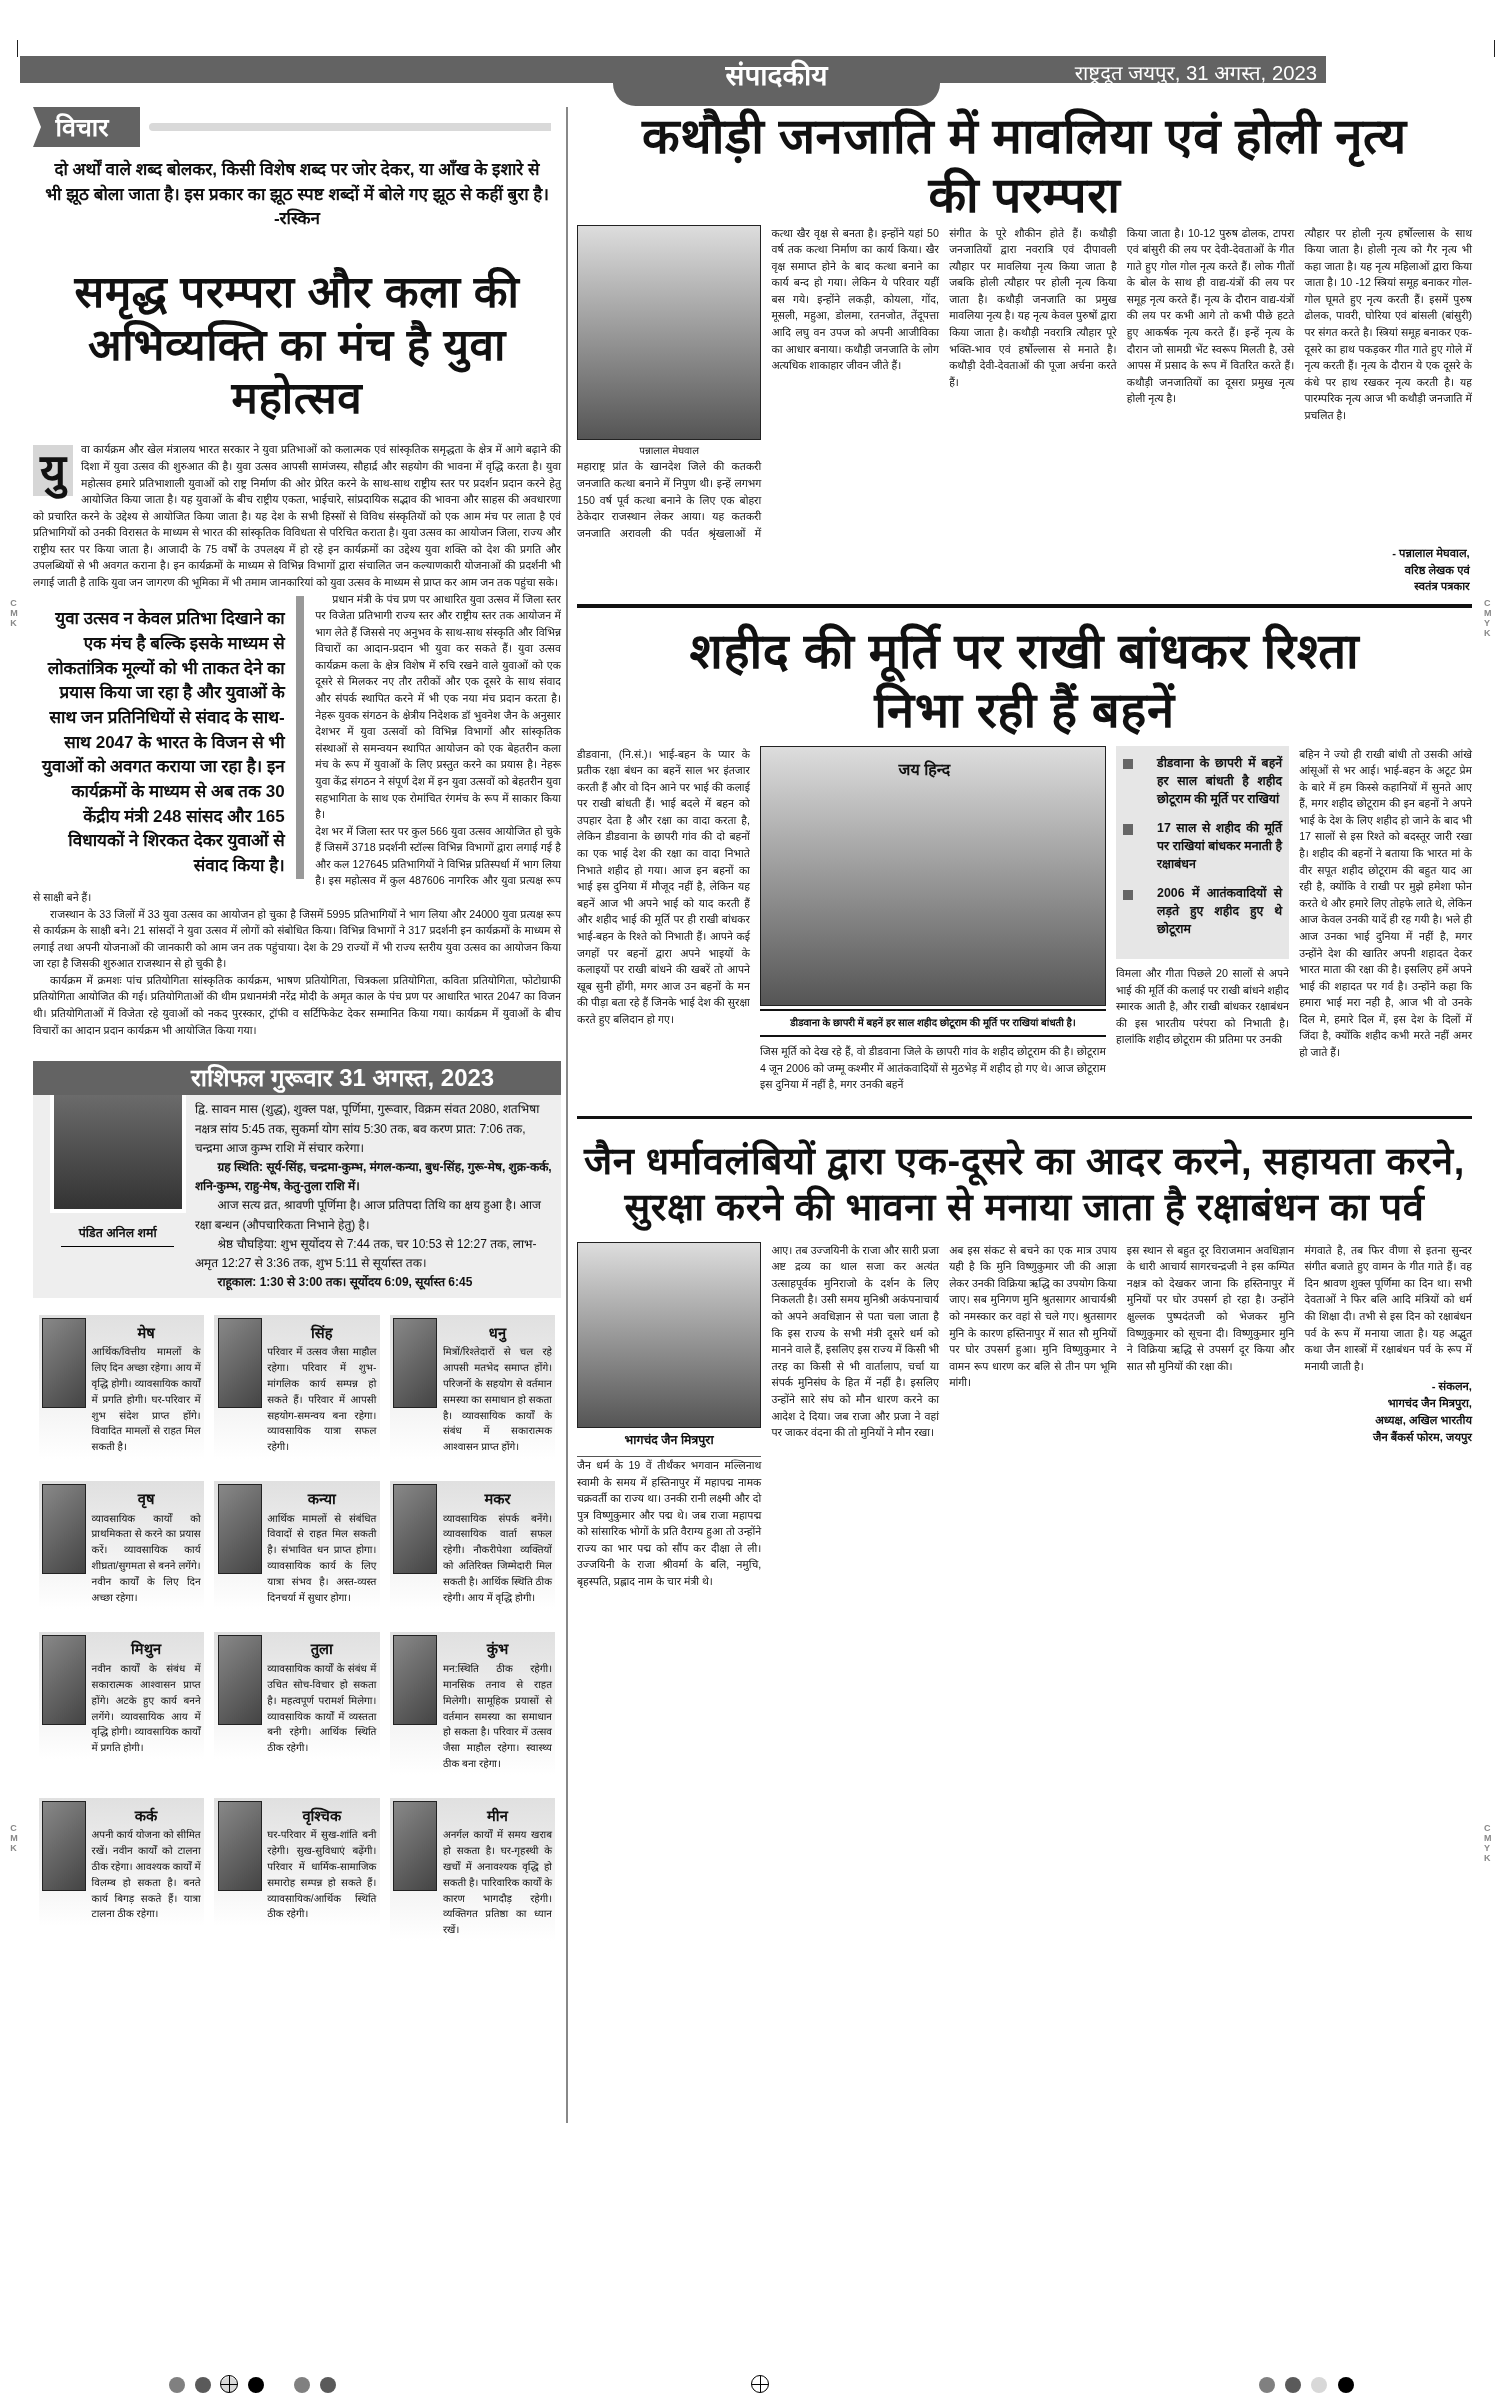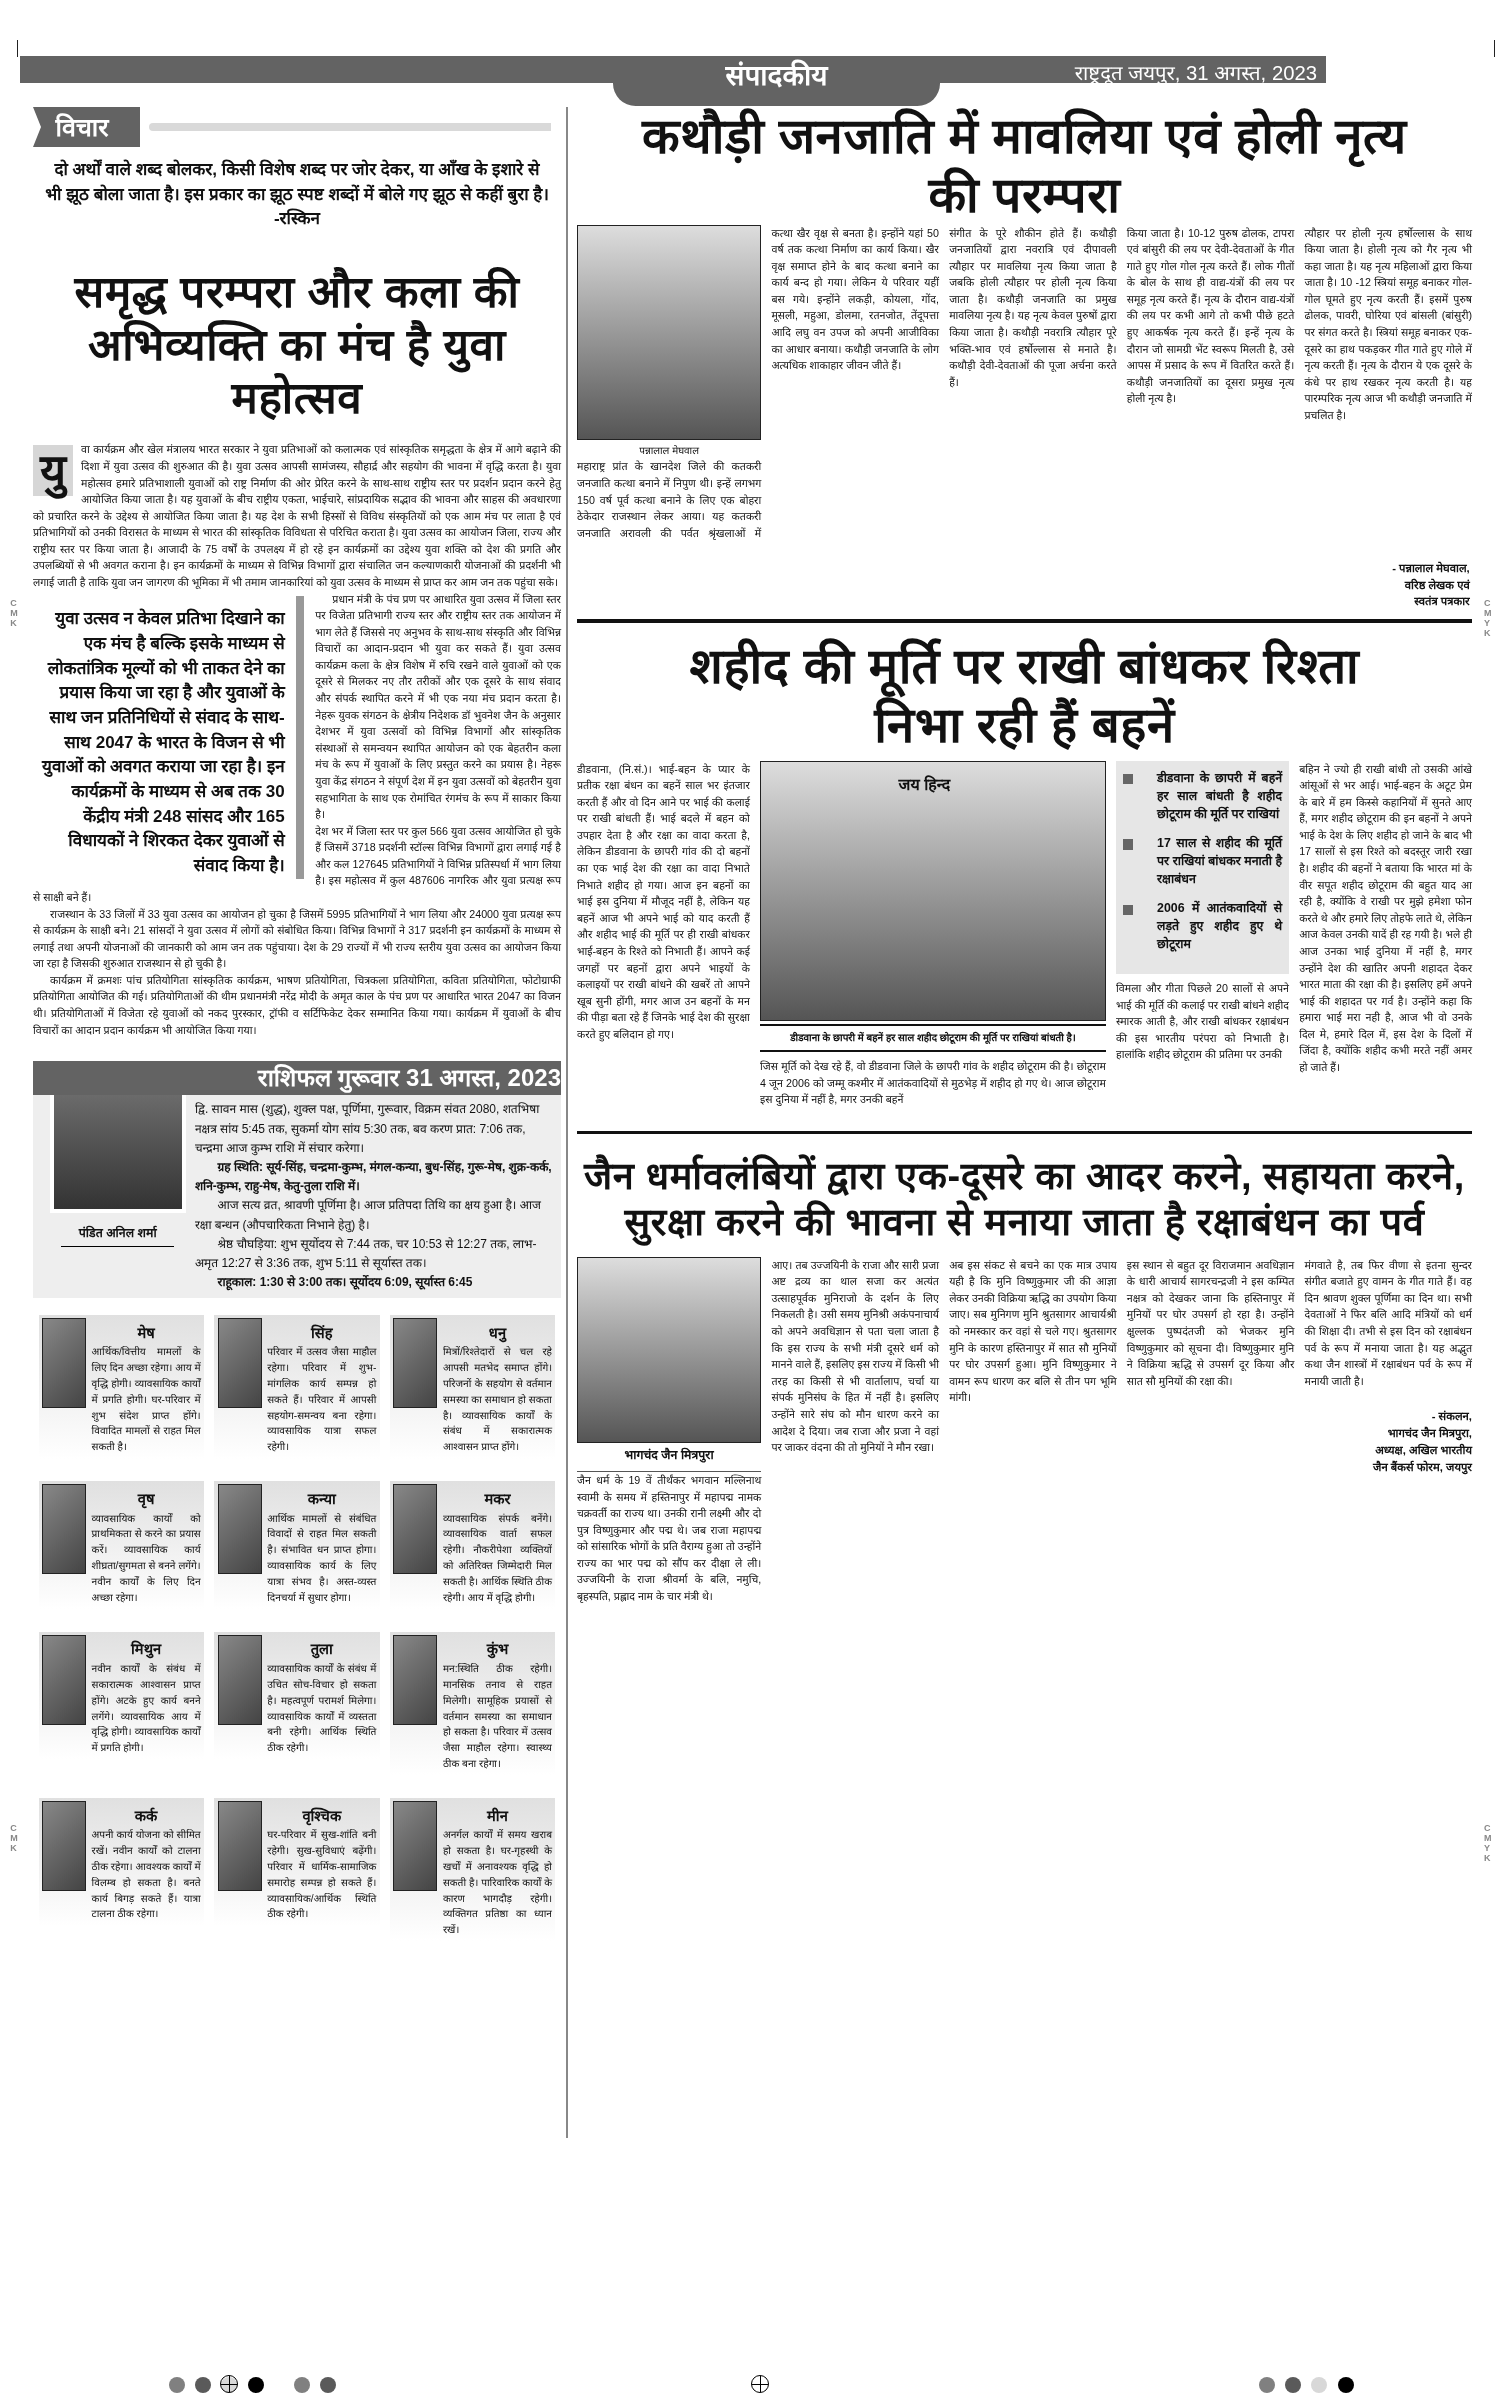--- a/index.html
+++ b/index.html
@@ -12,23 +12,23 @@
   .right{position:absolute;left:566px;top:107px;width:915px;border-left:2.3px solid #888}
   .vbadge{position:relative;height:40px;margin-bottom:5.6px}
   .vbadge .tag{position:absolute;left:0;top:0;width:107px;height:40px;background:#636363;color:#fff;font-size:25px;font-weight:bold;line-height:40px;padding-left:22.6px;clip-path:polygon(0 0,100% 0,100% 100%,0 100%,8px 50%)}
   .vbadge .bar{position:absolute;left:116px;top:16px;right:10.2px;height:8px;background:#d9d9d9;border-radius:4px 0 0 4px}
   .quote{font-size:17px;font-weight:bold;text-align:center;line-height:1.45;padding:5.6px 11.3px 22.6px}
   .headline{font-weight:bold;text-align:center;line-height:1.2;letter-spacing:0.6px}
   .h-left{font-size:44px;padding:11.3px 0 17px}
   .body{font-size:10.7px;line-height:1.55;text-align:justify}
   .dropcap{float:left;width:40px;height:51px;background:#d6d6d6;font-size:45px;font-weight:bold;line-height:51px;text-align:center;margin:3.4px 8px 0 0}
   .pull{font-size:17px;font-weight:bold;text-align:right;line-height:1.45;padding:11.3px 11.3px 0 0;float:left;width:271px;border-right:8px solid #999;margin:5.6px 11.3px 5.6px 0}
-  .sig{text-align:right;font-size:12.4px;font-weight:bold;line-height:1.5;padding-right:11.3px;margin-top:19px}
+  .sig{text-align:right;font-size:12.4px;font-weight:bold;line-height:1.5;padding-right:11.3px;margin-top:4px}
   .rashifal{margin-top:22.6px;background:#eee}
-  .rhead{position:relative;height:34px;background:#636363;color:#fff;font-size:24px;font-weight:bold;text-align:right;line-height:34px;padding-left:158px}
+  .rhead{position:relative;height:34px;background:#636363;color:#fff;font-size:24px;font-weight:bold;text-align:left;line-height:34px;padding-left:158px}
   .rbody{display:flex;padding:5.6px}
   .rphoto{width:136px;height:147px;background:linear-gradient(180deg,#777,#333);margin:-34px 9px 0 11.3px;border:4.5px solid #fff;flex-shrink:0}
   .rtext{font-size:12px;line-height:1.6}
   .pname{text-align:center;font-size:12.4px;font-weight:bold;margin-top:10.2px;border-bottom:1.7px solid #000;padding-bottom:5.6px;width:113px;margin-left:22.6px}
   .signs{display:grid;grid-template-columns:1fr 1fr 1fr;gap:22.6px 10.2px;padding:17px 5.6px 5.6px}
   .sign{font-size:10.2px;line-height:1.55;text-align:justify}
   .sign .shead{display:flex;background:linear-gradient(180deg,#e0e0e0,#fff);padding:3.4px}
   .sign .simg{width:44px;height:90px;background:linear-gradient(135deg,#888,#444);border:1.7px solid #222;flex-shrink:0;margin-right:5.6px}
   .sign .sname{font-size:14.7px;font-weight:bold;width:100%;text-align:center;padding-top:3.4px}
   .h-right{font-size:49px;padding:11.3px 0 11.3px}

